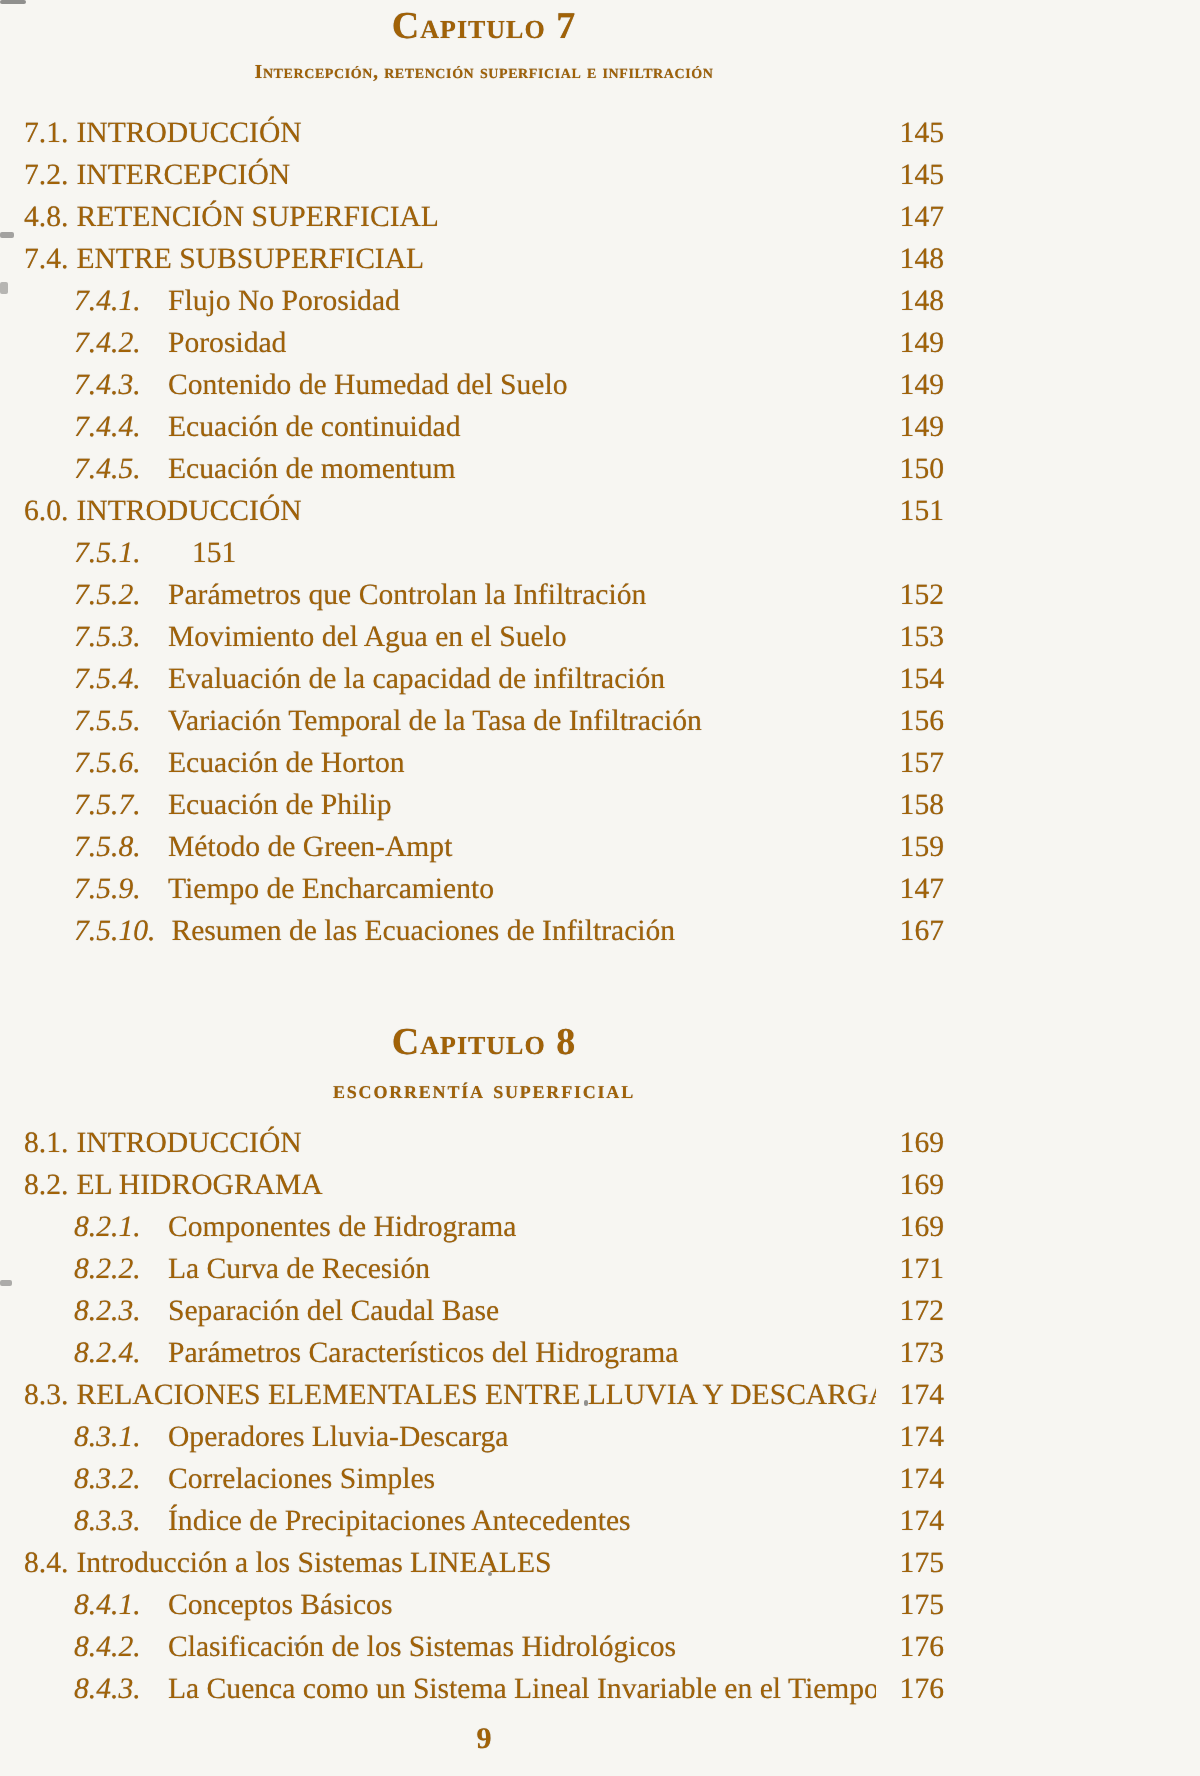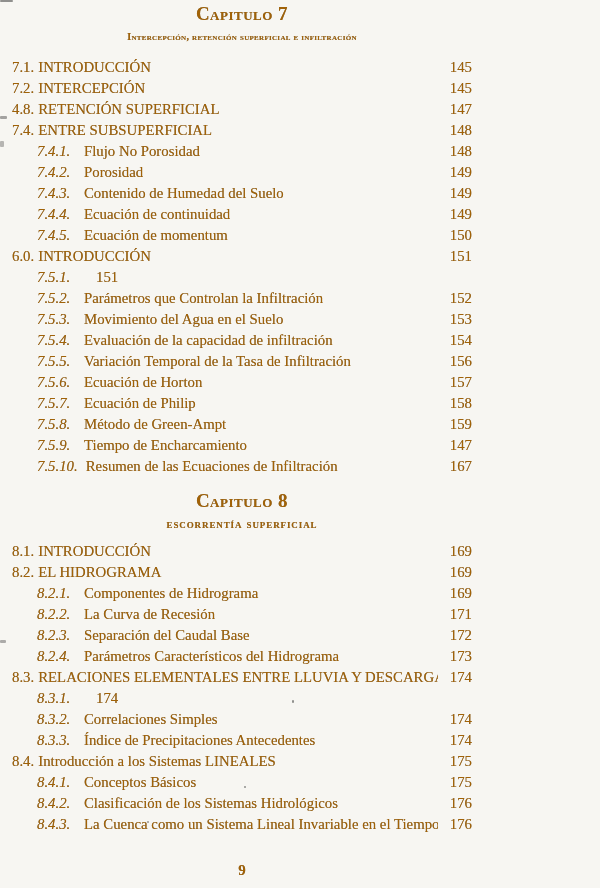--- a/index.html
+++ b/index.html
@@ -14,21 +14,21 @@
     position: relative;
     box-sizing: border-box;
     width: 484px;
     height: 888px;
     padding: 5px 12px 0 12px;
     font-family: "Liberation Serif", "DejaVu Serif", serif;
     color: #a16207;
     text-shadow: 0 0 0.4px rgba(20,20,20,0.45);
   }
   .chapter { margin: 0; }
-  .chapter ~ .chapter { margin-top: 15px; }
+  .chapter ~ .chapter { margin-top: 36px; }
   .ch-heading {
     margin: 0;
     text-align: center;
     font-variant: small-caps;
     font-weight: 700;
     font-size: 19px;
     line-height: 18px;
     letter-spacing: 0.5px;
   }
   .ch-subtitle {
@@ -238,20 +238,21 @@
             <span class="title">Parámetros Característicos del Hidrograma</span>
             <span class="pageno">173</span>
           </div>
           <div class="row level1">
             <span class="num">8.3.</span>
             <span class="title">RELACIONES ELEMENTALES ENTRE LLUVIA Y DESCARGA</span>
             <span class="pageno">174</span>
           </div>
           <div class="row level2">
             <span class="num">8.3.1.</span>
+            <span class="title">Operadores Lluvia-Descarga</span>
             <span class="pageno">174</span>
           </div>
           <div class="row level2">
             <span class="num">8.3.2.</span>
             <span class="title">Correlaciones Simples</span>
             <span class="pageno">174</span>
           </div>
           <div class="row level2">
             <span class="num">8.3.3.</span>
             <span class="title">Índice de Precipitaciones Antecedentes</span>

